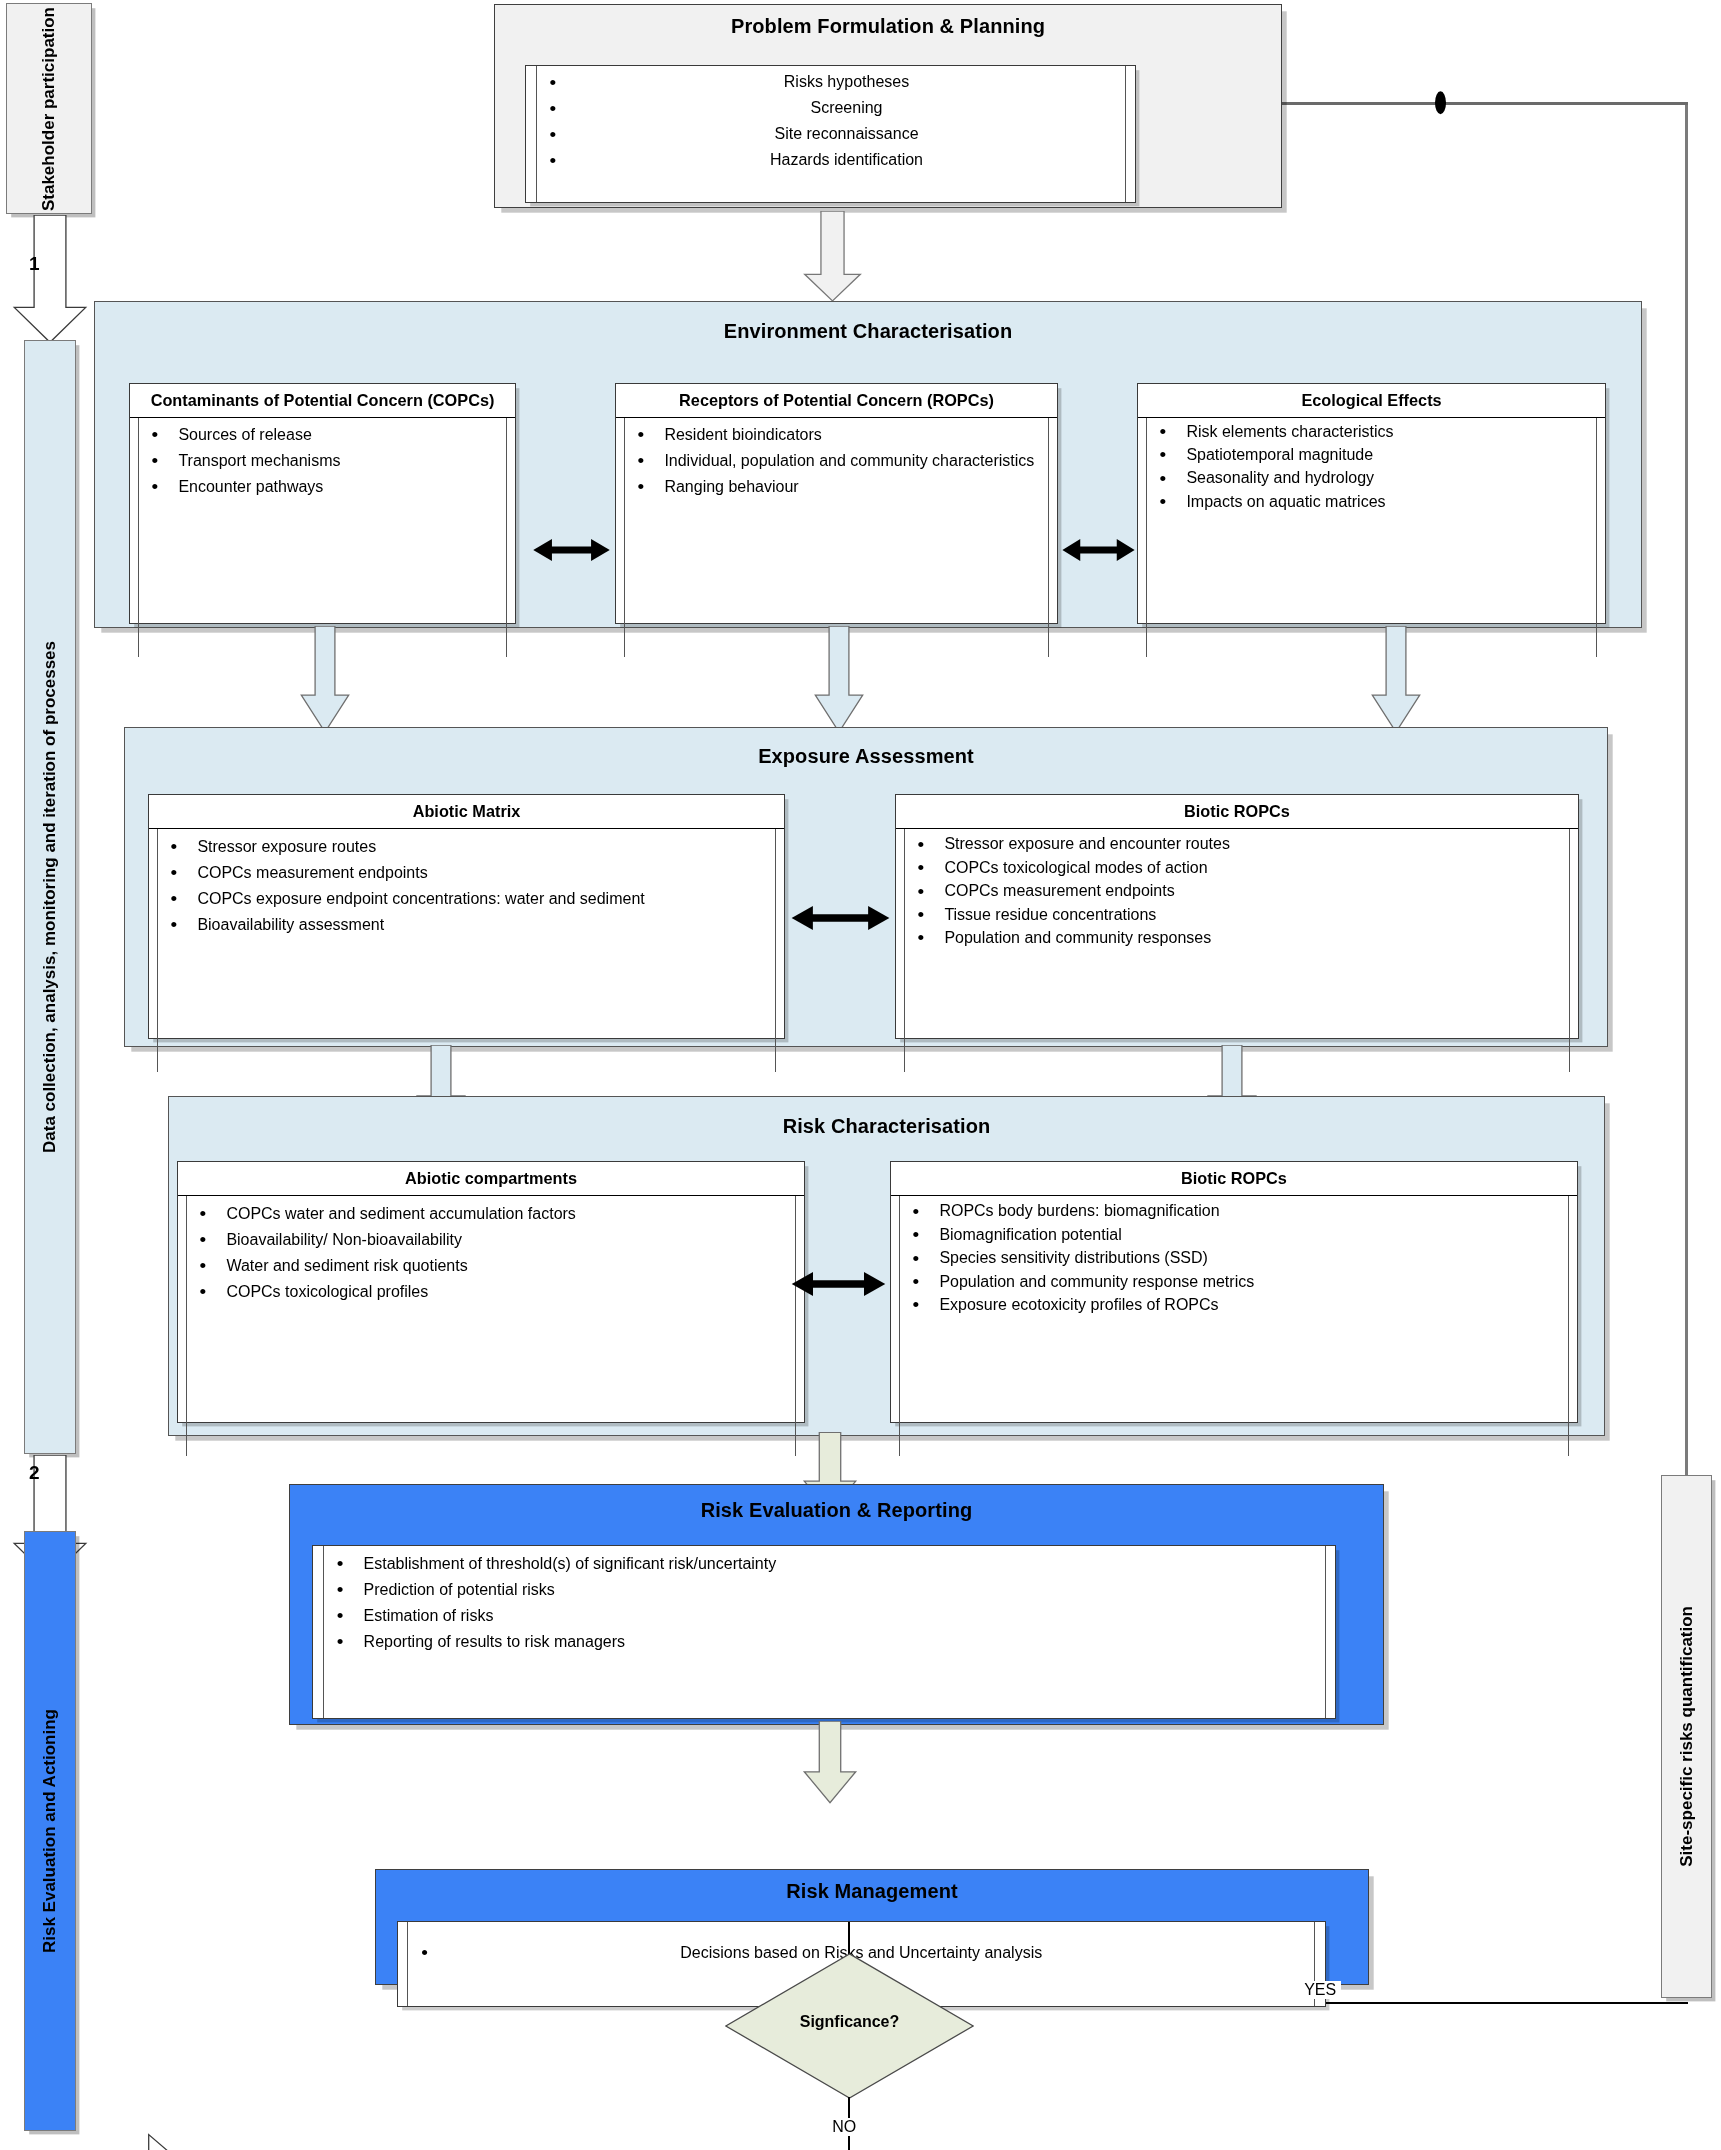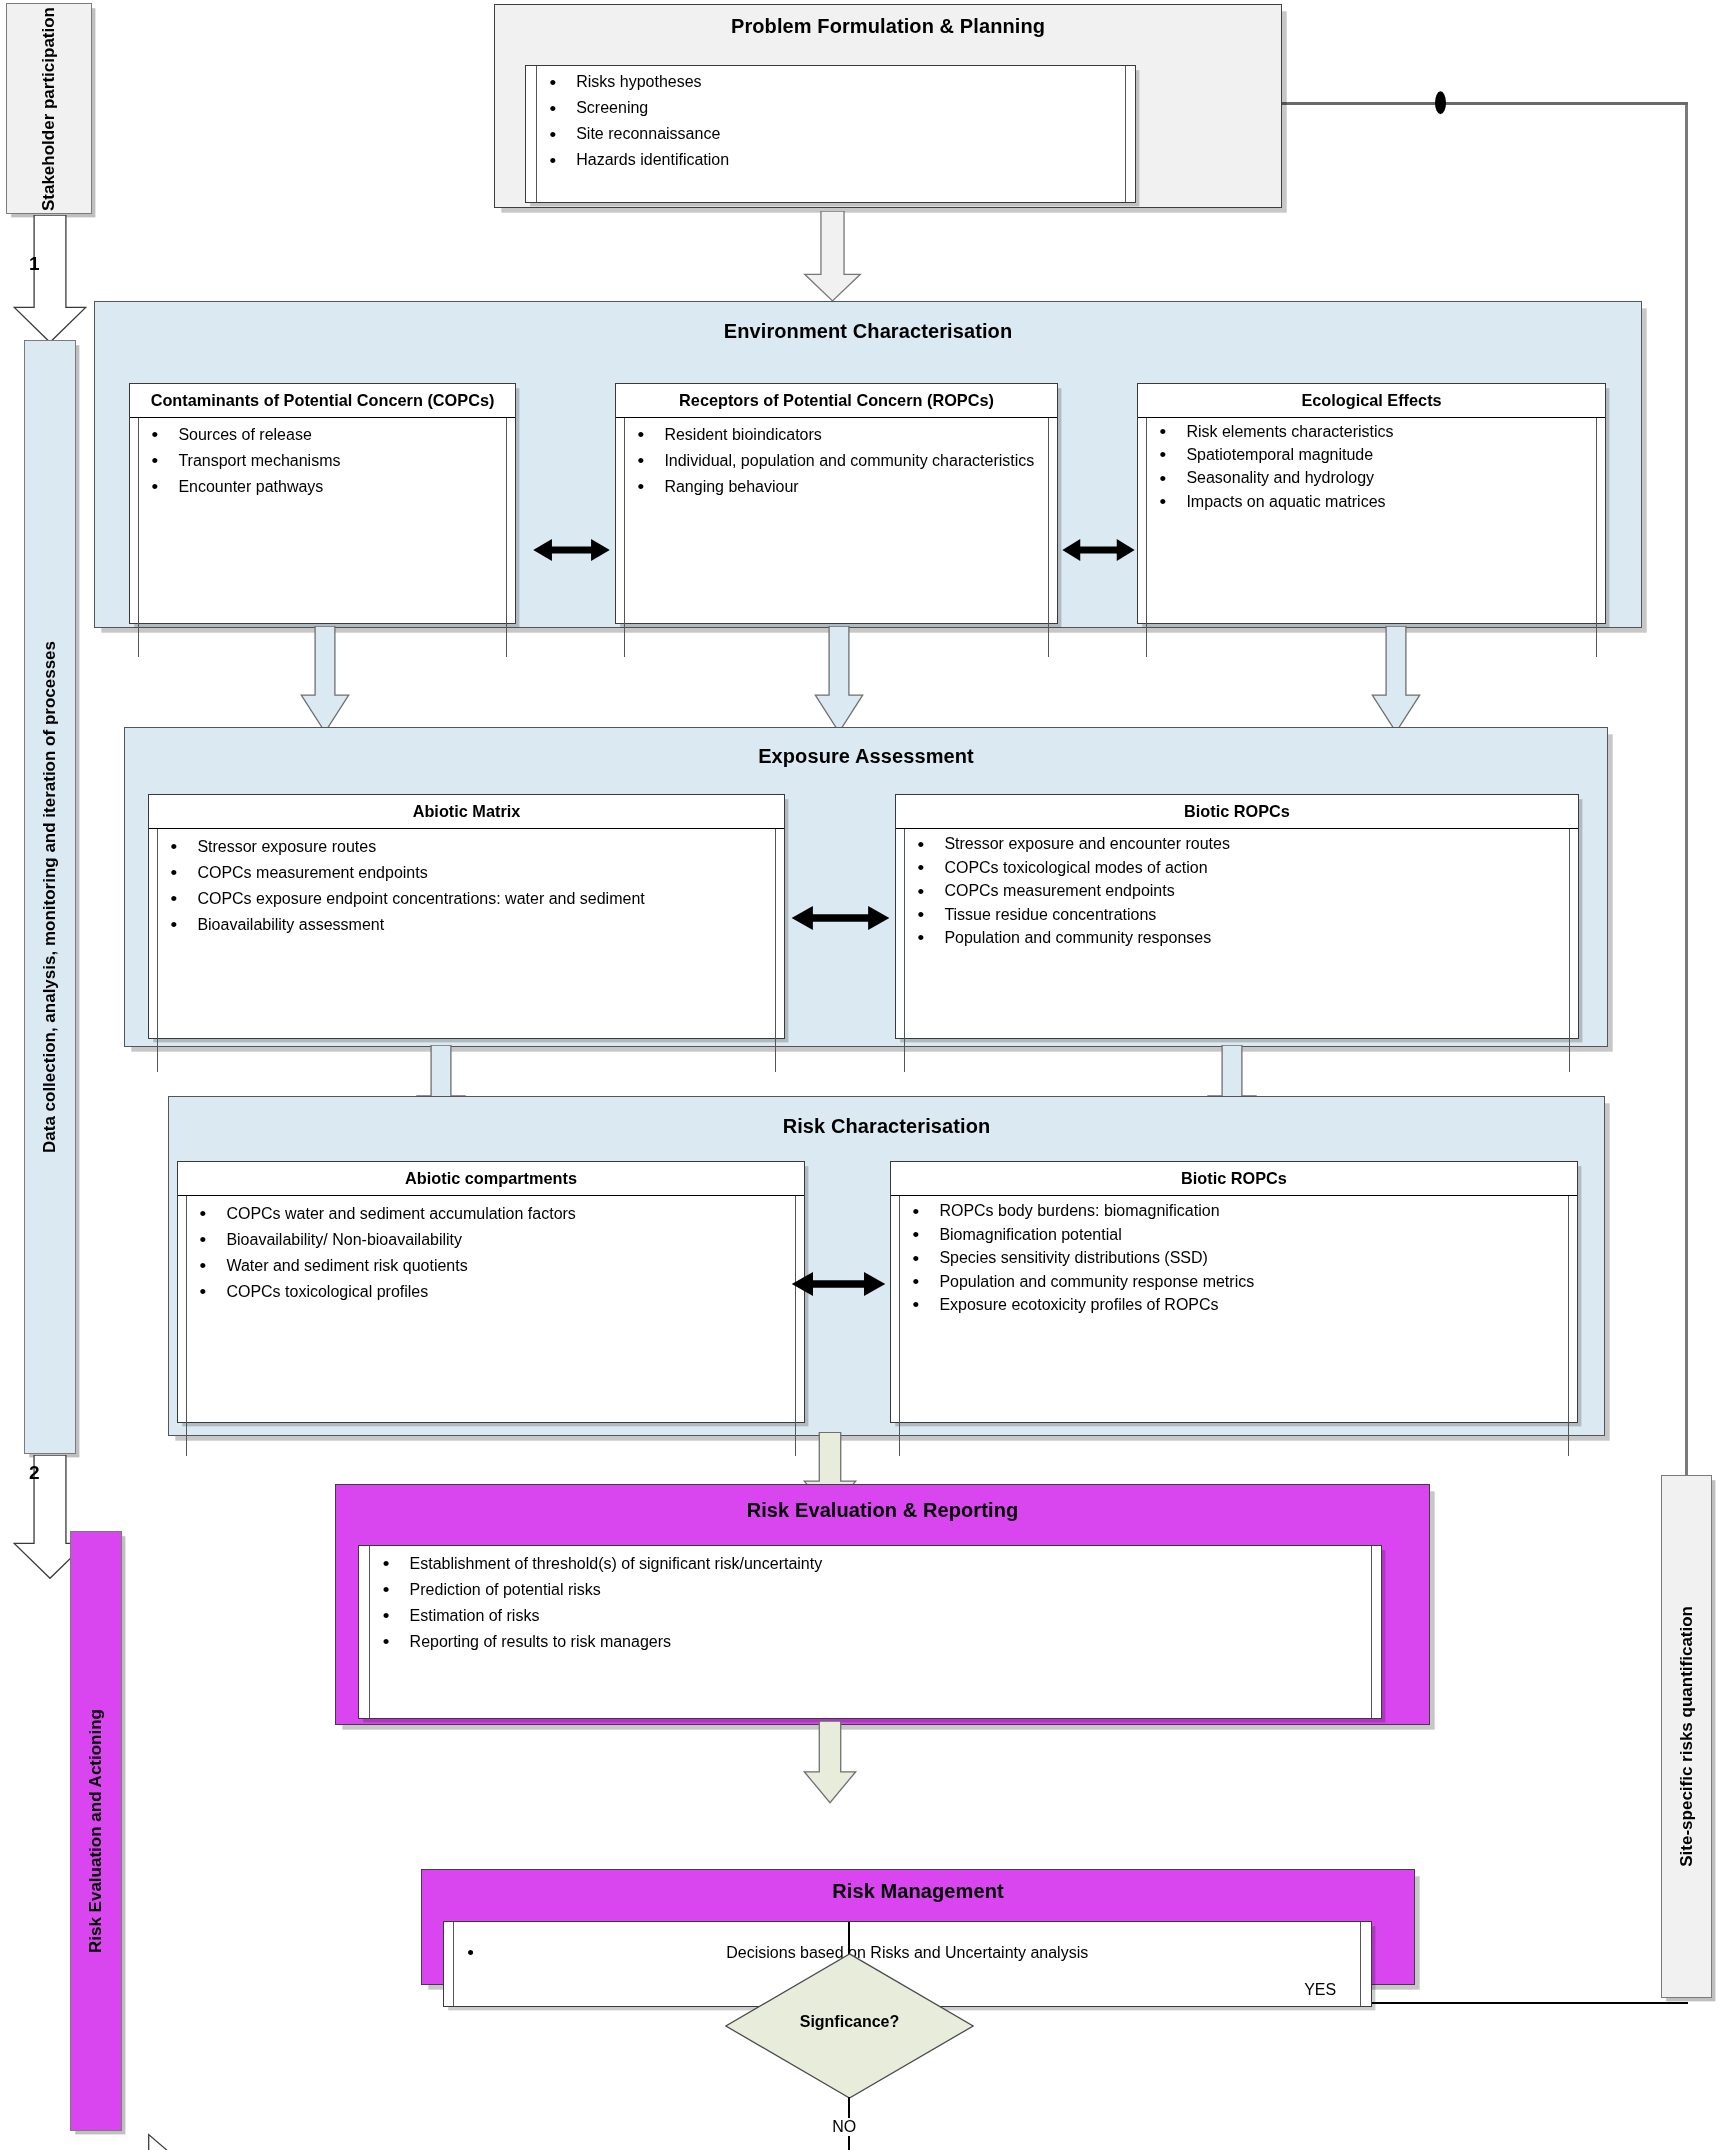--- a/index.html
+++ b/index.html
@@ -15,21 +15,21 @@
     overflow:hidden;
   }
   
   .shadowbox{
     position:absolute;
     box-sizing:border-box;
     border:1.3px solid #3f3f3f;
     box-shadow:6px 6px 0 -1.3px rgba(0,0,0,0.22);
   }
   .blue   {background:#dbeaf2;}
-  .green  {background:#d946ef;margin-left:46px;}
+  .green  {background:#3b82f6;}
   .grey   {background:#f1f1f1;}
   .white  {background:#ffffff;}
 
   .sect-title{
     position:absolute;
     left:0; right:0;
     text-align:center;
     font-weight:bold;
     letter-spacing:0.1px;
   }
@@ -165,21 +165,21 @@
     <polygon points="0,30 56,4 56,56" fill="#000"></polygon>
   </svg>
   <svg style="position:absolute;left:1432px;top:89px;width:17px;height:27.5px;" viewBox="0 0 40 64">
     <ellipse cx="20" cy="32" rx="13" ry="27" fill="#000"></ellipse>
   </svg>
 
   <div class="line hline" style="left:940px;top:2002px;width:748px;height:2.2px;"></div>
 
   <div class="shadowbox grey" style="left:494px;top:4.3px;width:788px;height:204px;">
     <div class="sect-title title-42" style="top:9.5px;">Problem Formulation &amp; Planning</div>
-    <div class="subbox white" style="left:30px;top:60px;width:611px;height:138px;border:1.3px solid #3a3a3a;">
+    <div class="subbox white" style="left:30px;top:60px;width:611px;height:138px;border:1.3px solid #3a3a3a;text-align:center;">
       <div class="body" style="border-left:1.3px solid #555;border-right:1.3px solid #555;margin:0 9.5px;padding-top:6px;">
         <ul class="bl">
           <li>Risks hypotheses</li>
           <li>Screening</li>
           <li>Site reconnaissance</li>
           <li>Hazards identification</li>
         </ul>
       </div>
     </div>
   </div>

